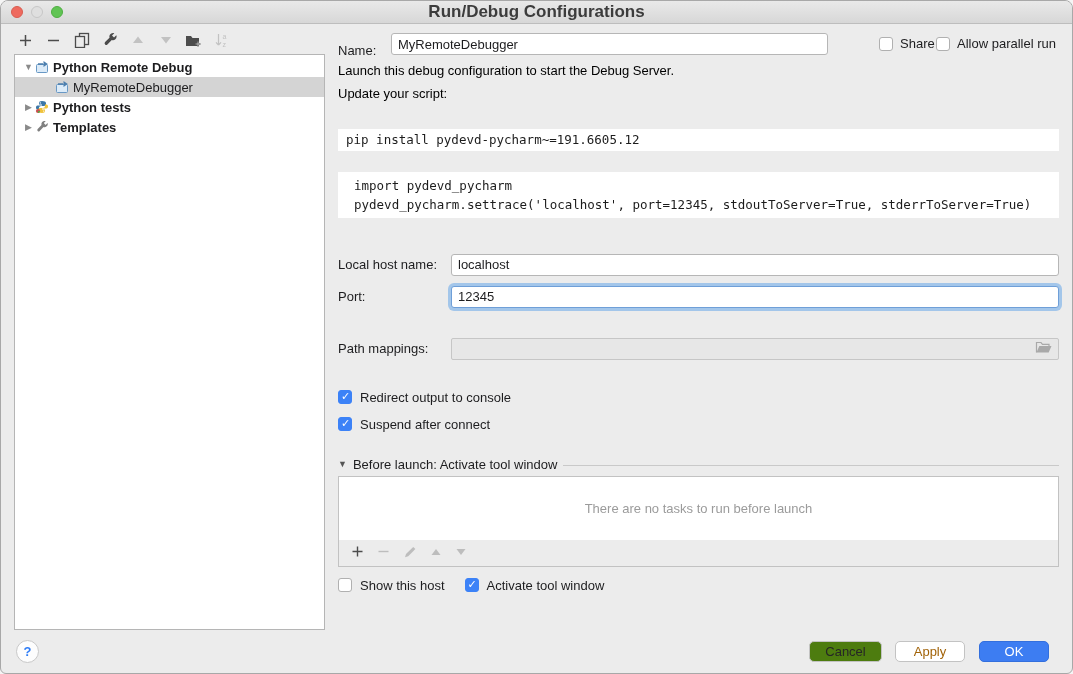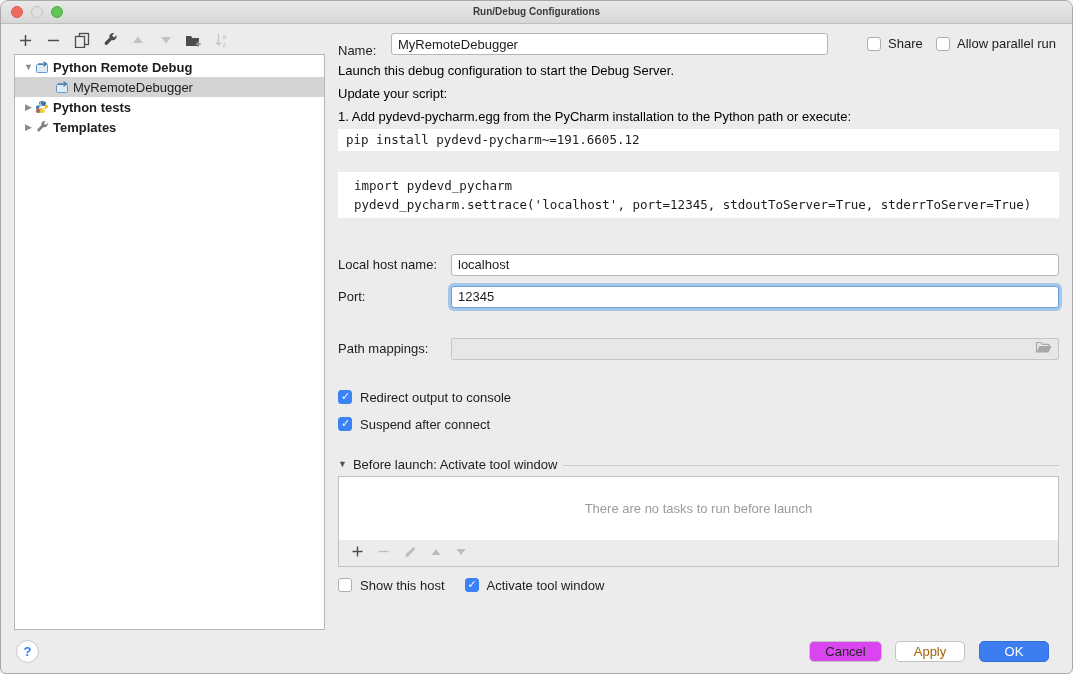--- a/index.html
+++ b/index.html
@@ -2,21 +2,21 @@
 <html><head>
 <meta charset="utf-8">
 <style>
   html,body{margin:0;padding:0;background:#f5f5f5;}
   .window{position:relative;width:1073px;height:674px;background:#ececec;
     font-family:"Liberation Sans","DejaVu Sans",sans-serif;font-size:13px;color:#1d1d1f;
     border-radius:8px 8px 6px 6px;overflow:hidden;border:1px solid #a8a8a8;box-sizing:border-box;}
   
   .titlebar{position:absolute;top:0;left:0;right:0;height:22px;
     background:linear-gradient(#e9e9e9,#d7d7d7);border-bottom:1px solid #bdbdbd;}
-  .title{text-align:center;line-height:22px;font-size:10px;font-weight:600;color:#3c3c3c;}
+  .title{text-align:center;line-height:22px;font-size:17px;font-weight:600;color:#3c3c3c;}
   .tl{position:absolute;top:5px;width:12px;height:12px;border-radius:50%;box-sizing:border-box;}
   .tl-close{left:10px;background:#ee6a5f;border:1px solid #d85d50;}
   .tl-min{left:30px;background:#dfdfdf;border:1px solid #c6c6c6;}
   .tl-zoom{left:50px;background:#61c454;border:1px solid #4fae42;}
   
   .left-toolbar{position:absolute;top:28px;left:16px;height:22px;display:flex;align-items:center;gap:11px;}
   .tb-icon{width:17px;height:17px;display:flex;align-items:center;justify-content:center;}
   
   .tree-panel{position:absolute;left:13px;top:53px;width:311px;height:576px;background:#fff;
     border:1px solid #b5b5b5;box-sizing:border-box;padding-top:2px;}
@@ -58,21 +58,21 @@
   .tasks-toolbar{width:721px;height:27px;background:#ececec;border:1px solid #c2c2c2;border-top:none;
     box-sizing:border-box;display:flex;align-items:center;gap:13px;padding-left:12px;}
   .footer-checks{left:10px;display:flex;align-items:center;gap:8px;height:18px;}
   .fc-gap{margin-left:12px;}
   
   .help-btn{position:absolute;left:15px;top:639px;width:23px;height:23px;border-radius:50%;
     background:#fdfdfd;border:1px solid #c8c8c8;box-sizing:border-box;color:#2e7cf6;
     text-align:center;line-height:21px;font-size:13px;font-weight:bold;}
   .btn{position:absolute;top:640px;height:21px;border-radius:5px;box-sizing:border-box;
     font-size:13px;text-align:center;line-height:19px;}
-  .btn-cancel{left:808px;width:73px;background:#d946ef;border:1px solid #c3c3c3;color:#262626;}
+  .btn-cancel{left:808px;width:73px;background:#4d7c0f;border:1px solid #c3c3c3;color:#262626;}
   .btn-apply{left:894px;width:70px;background:#fff;border:1px solid #c3c3c3;color:#a16207;}
   .btn-ok{left:978px;width:70px;background:#3d7df2;border:1px solid #336fdd;color:#fff;}
 </style>
 </head>
 <body>
 
 <div class="window">
 
   <div class="titlebar">
     <span class="tl tl-close"></span>
@@ -174,33 +174,32 @@
       </span>
       <span class="tlabel">Templates</span>
     </div>
   </div>
 
   <div class="rp">
 
     <div class="abs name-row">
       <span class="name-label">Name:</span>
       <input class="field name-input" value="MyRemoteDebugger" style="">
-      <span class="posb" style="left:529px;">
+      <span class="posb" style="left:541px;">
         <span class="cb"></span>
         <span>Share</span>
       </span>
       <span class="posb" style="left:598px;">
         <span class="cb"></span>
         <span>Allow parallel run</span>
       </span>
     </div>
 
     <div class="abs txtline" style="top:40px;">Launch this debug configuration to start the Debug Server.</div>
     <div class="abs txtline" style="top:63px;">Update your script:</div>
-    <div class="abs txtline" style="top:86px;">1. Add pydevd-pycharm.egg from the PyCharm installation to the Python path or execute:</div>
 
     <div class="abs codeblock" style="top:106px;height:22px;line-height:16px;">pip install pydevd-pycharm~=191.6605.12</div>
 
 
     <div class="abs codeblock" style="top:149px;height:46px;line-height:19px;padding-top:4px;padding-left:16px;"><span>import pydevd_pycharm</span>
 <span>pydevd_pycharm.settrace('localhost', port=12345, stdoutToServer=True, stderrToServer=True)</span></div>
 
     <div class="abs form-row" style="top:229px;">
       <span class="form-label">Local host name:</span>
       <input class="field form-input" value="localhost" style="">

